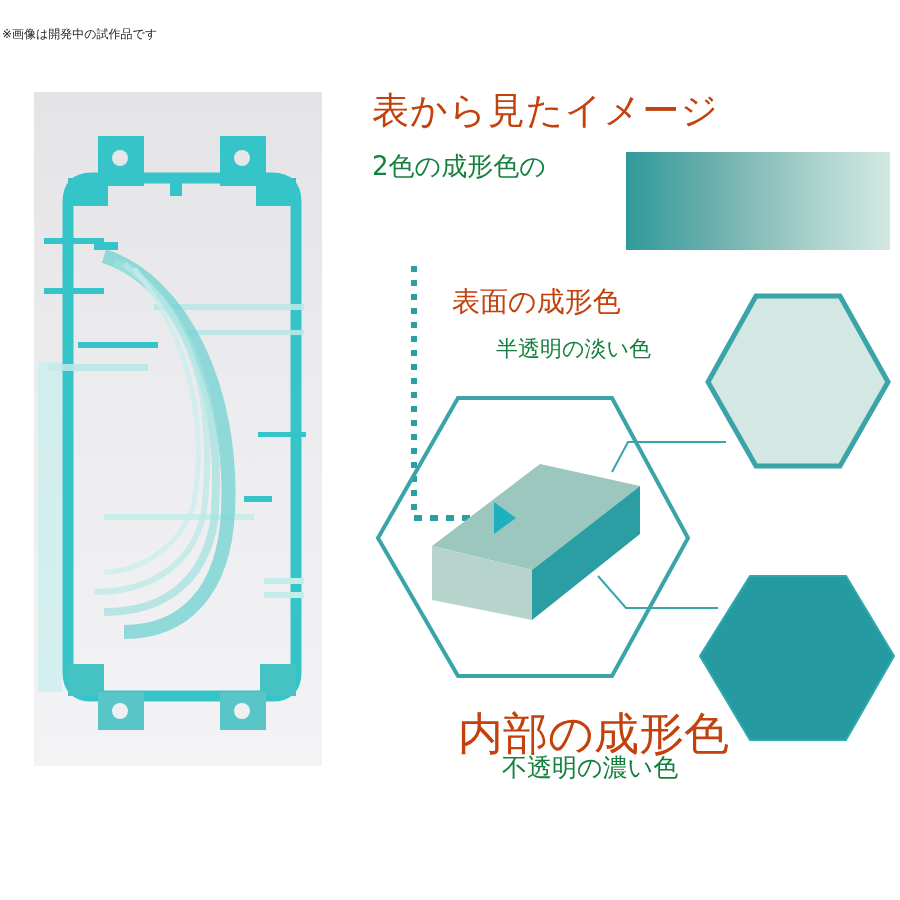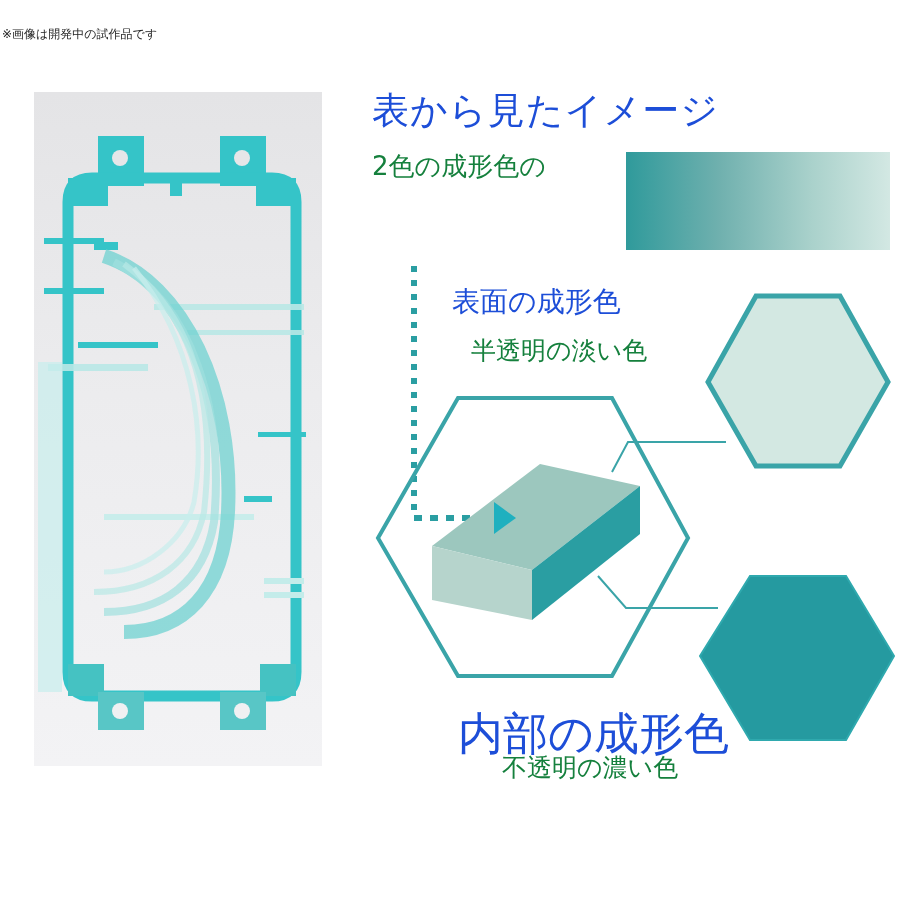--- a/index.html
+++ b/index.html
@@ -2,29 +2,29 @@
 <html><head>
 <meta charset="utf-8">
 <style>
   html, body { margin:0; padding:0; background:#ffffff; }
   body { width:900px; height:900px; position:relative; overflow:hidden;
          font-family:"DejaVu Sans", sans-serif; }
   .abs { position:absolute; }
   .note { left:2px; top:2px; font-size:12px; color:#222; letter-spacing:0px;margin-top:24px; }
   .photo-panel { left:34px; top:92px; width:288px; height:674px;
                  background:linear-gradient(180deg,#e4e4e6 0%,#ececee 45%,#f3f3f5 100%); }
-  .jp-title { color:#1d4ed8; font-weight:normal; white-space:nowrap; }
+  .jp-title { color:#c2410c; font-weight:normal; white-space:nowrap; }
   .jp-body  { color:#15803d; white-space:nowrap; }
   .t1 { left:372px; top:86px; font-size:37px; letter-spacing:1px; }
   .desc { left:372px; top:150px; font-size:26px; line-height:33px; }
   .desc div { white-space:nowrap; }
   .swatch { left:626px; top:152px; width:264px; height:98px;
             background:linear-gradient(90deg,#2f9a9b 0%,#6fb0ae 35%,#a9d1cb 70%,#d3e8e3 100%); }
   .t2 { left:452px; top:283px; font-size:28px; }
-  .s2 { left:471px; top:334px; font-size:25px; }
+  .s2 { left:496px; top:334px; font-size:22px; }
   .t3 { left:458px; top:704px; font-size:45px; }
   .s3 { left:502px; top:751px; font-size:25px; }
   svg { position:absolute; left:0; top:0; }
 </style>
 </head>
 <body>
 
 <div class="abs note">※画像は開発中の試作品です</div>
 
 <div class="abs photo-panel">

